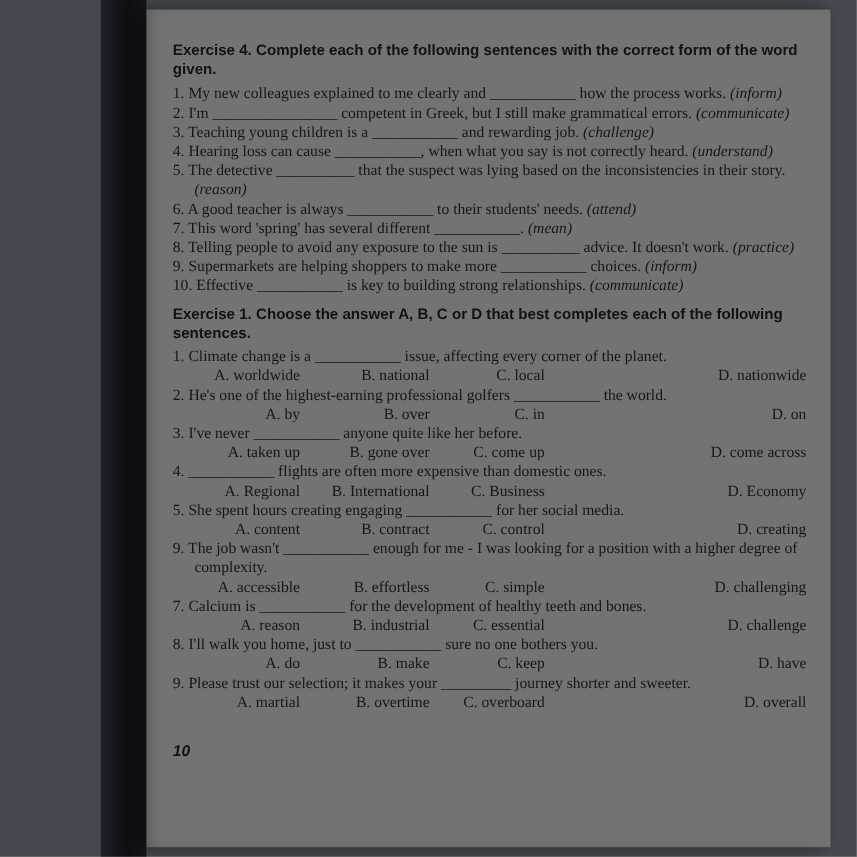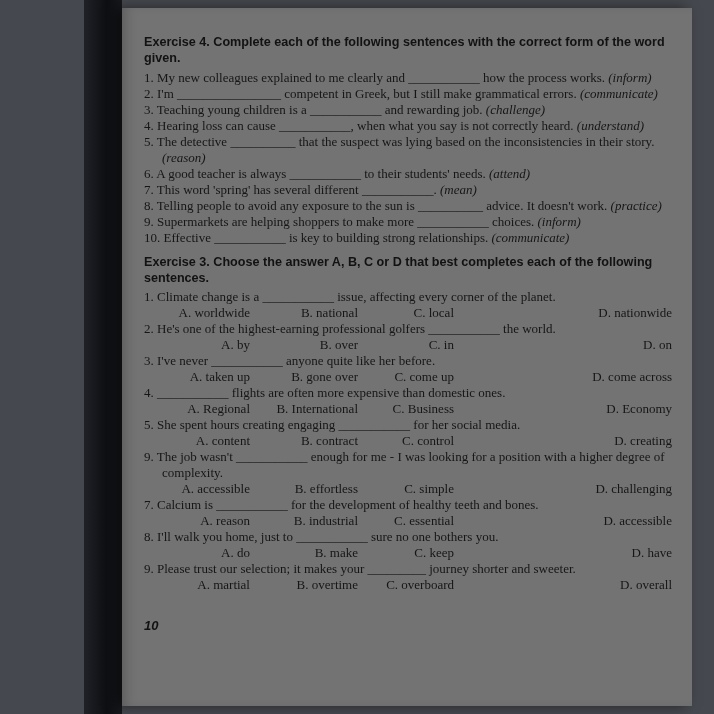--- a/index.html
+++ b/index.html
@@ -93,21 +93,21 @@
         <span>9. Supermarkets are helping shoppers to make more ___________ choices.</span>
         <i class="hint">(inform)</i>
       </div>
       <div class="ex4-item">
         <span>10. Effective ___________ is key to building strong relationships.</span>
         <i class="hint">(communicate)</i>
       </div>
     </section>
 
     <section class="ex5-section">
-      <h2 class="ex-title">Exercise 3. Choose the answer A, B, C or D that best completes each of the following sentences.</h2>
+      <h2 class="ex-title">Exercise 1. Choose the answer A, B, C or D that best completes each of the following sentences.</h2>
 
       <div class="ex5-item">
         <div class="q">1. Climate change is a ___________ issue, affecting every corner of the planet.</div>
         <div class="opts">
           <span>A. worldwide</span>
           <span>B. national</span>
           <span>C. local</span>
           <span>D. nationwide</span>
         </div>
       </div>
@@ -155,21 +155,21 @@
           <span>C. simple</span>
           <span>D. challenging</span>
         </div>
       </div>
       <div class="ex5-item">
         <div class="q">7. Calcium is ___________ for the development of healthy teeth and bones.</div>
         <div class="opts">
           <span>A. reason</span>
           <span>B. industrial</span>
           <span>C. essential</span>
-          <span>D. accessible</span>
+          <span>D. challenge</span>
         </div>
       </div>
       <div class="ex5-item">
         <div class="q">8. I'll walk you home, just to ___________ sure no one bothers you.</div>
         <div class="opts">
           <span>A. do</span>
           <span>B. make</span>
           <span>C. keep</span>
           <span>D. have</span>
         </div>

